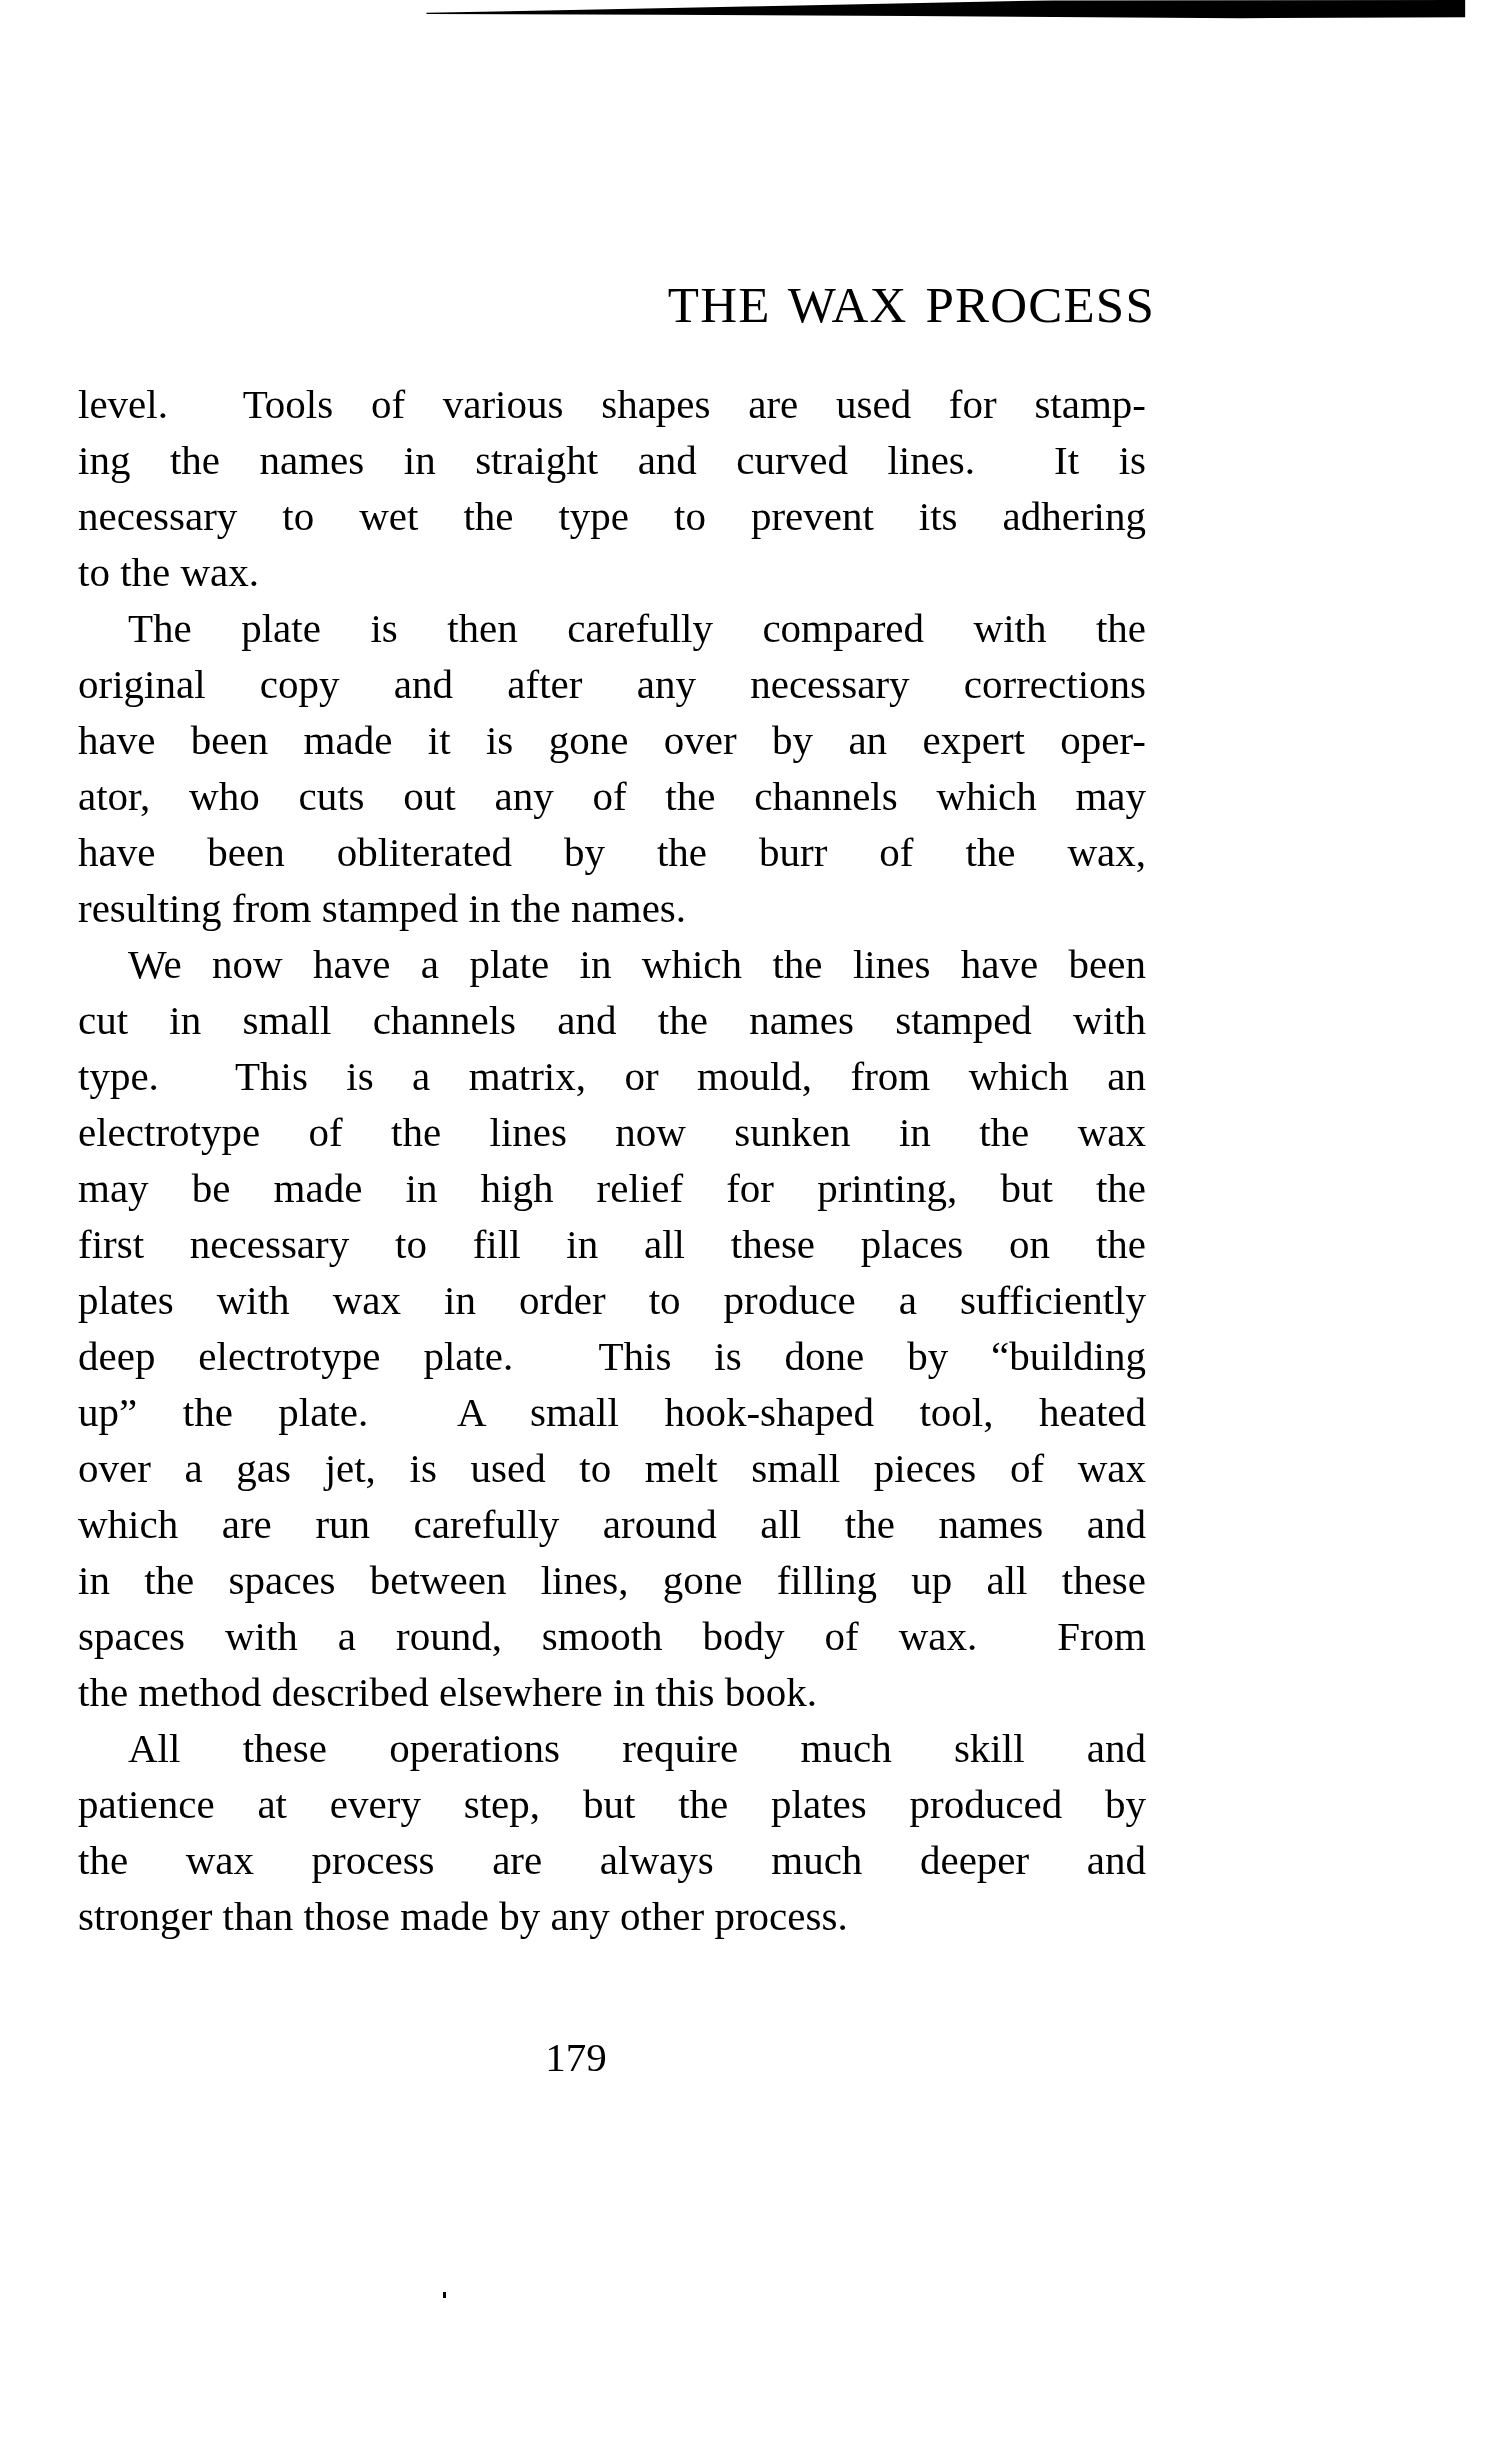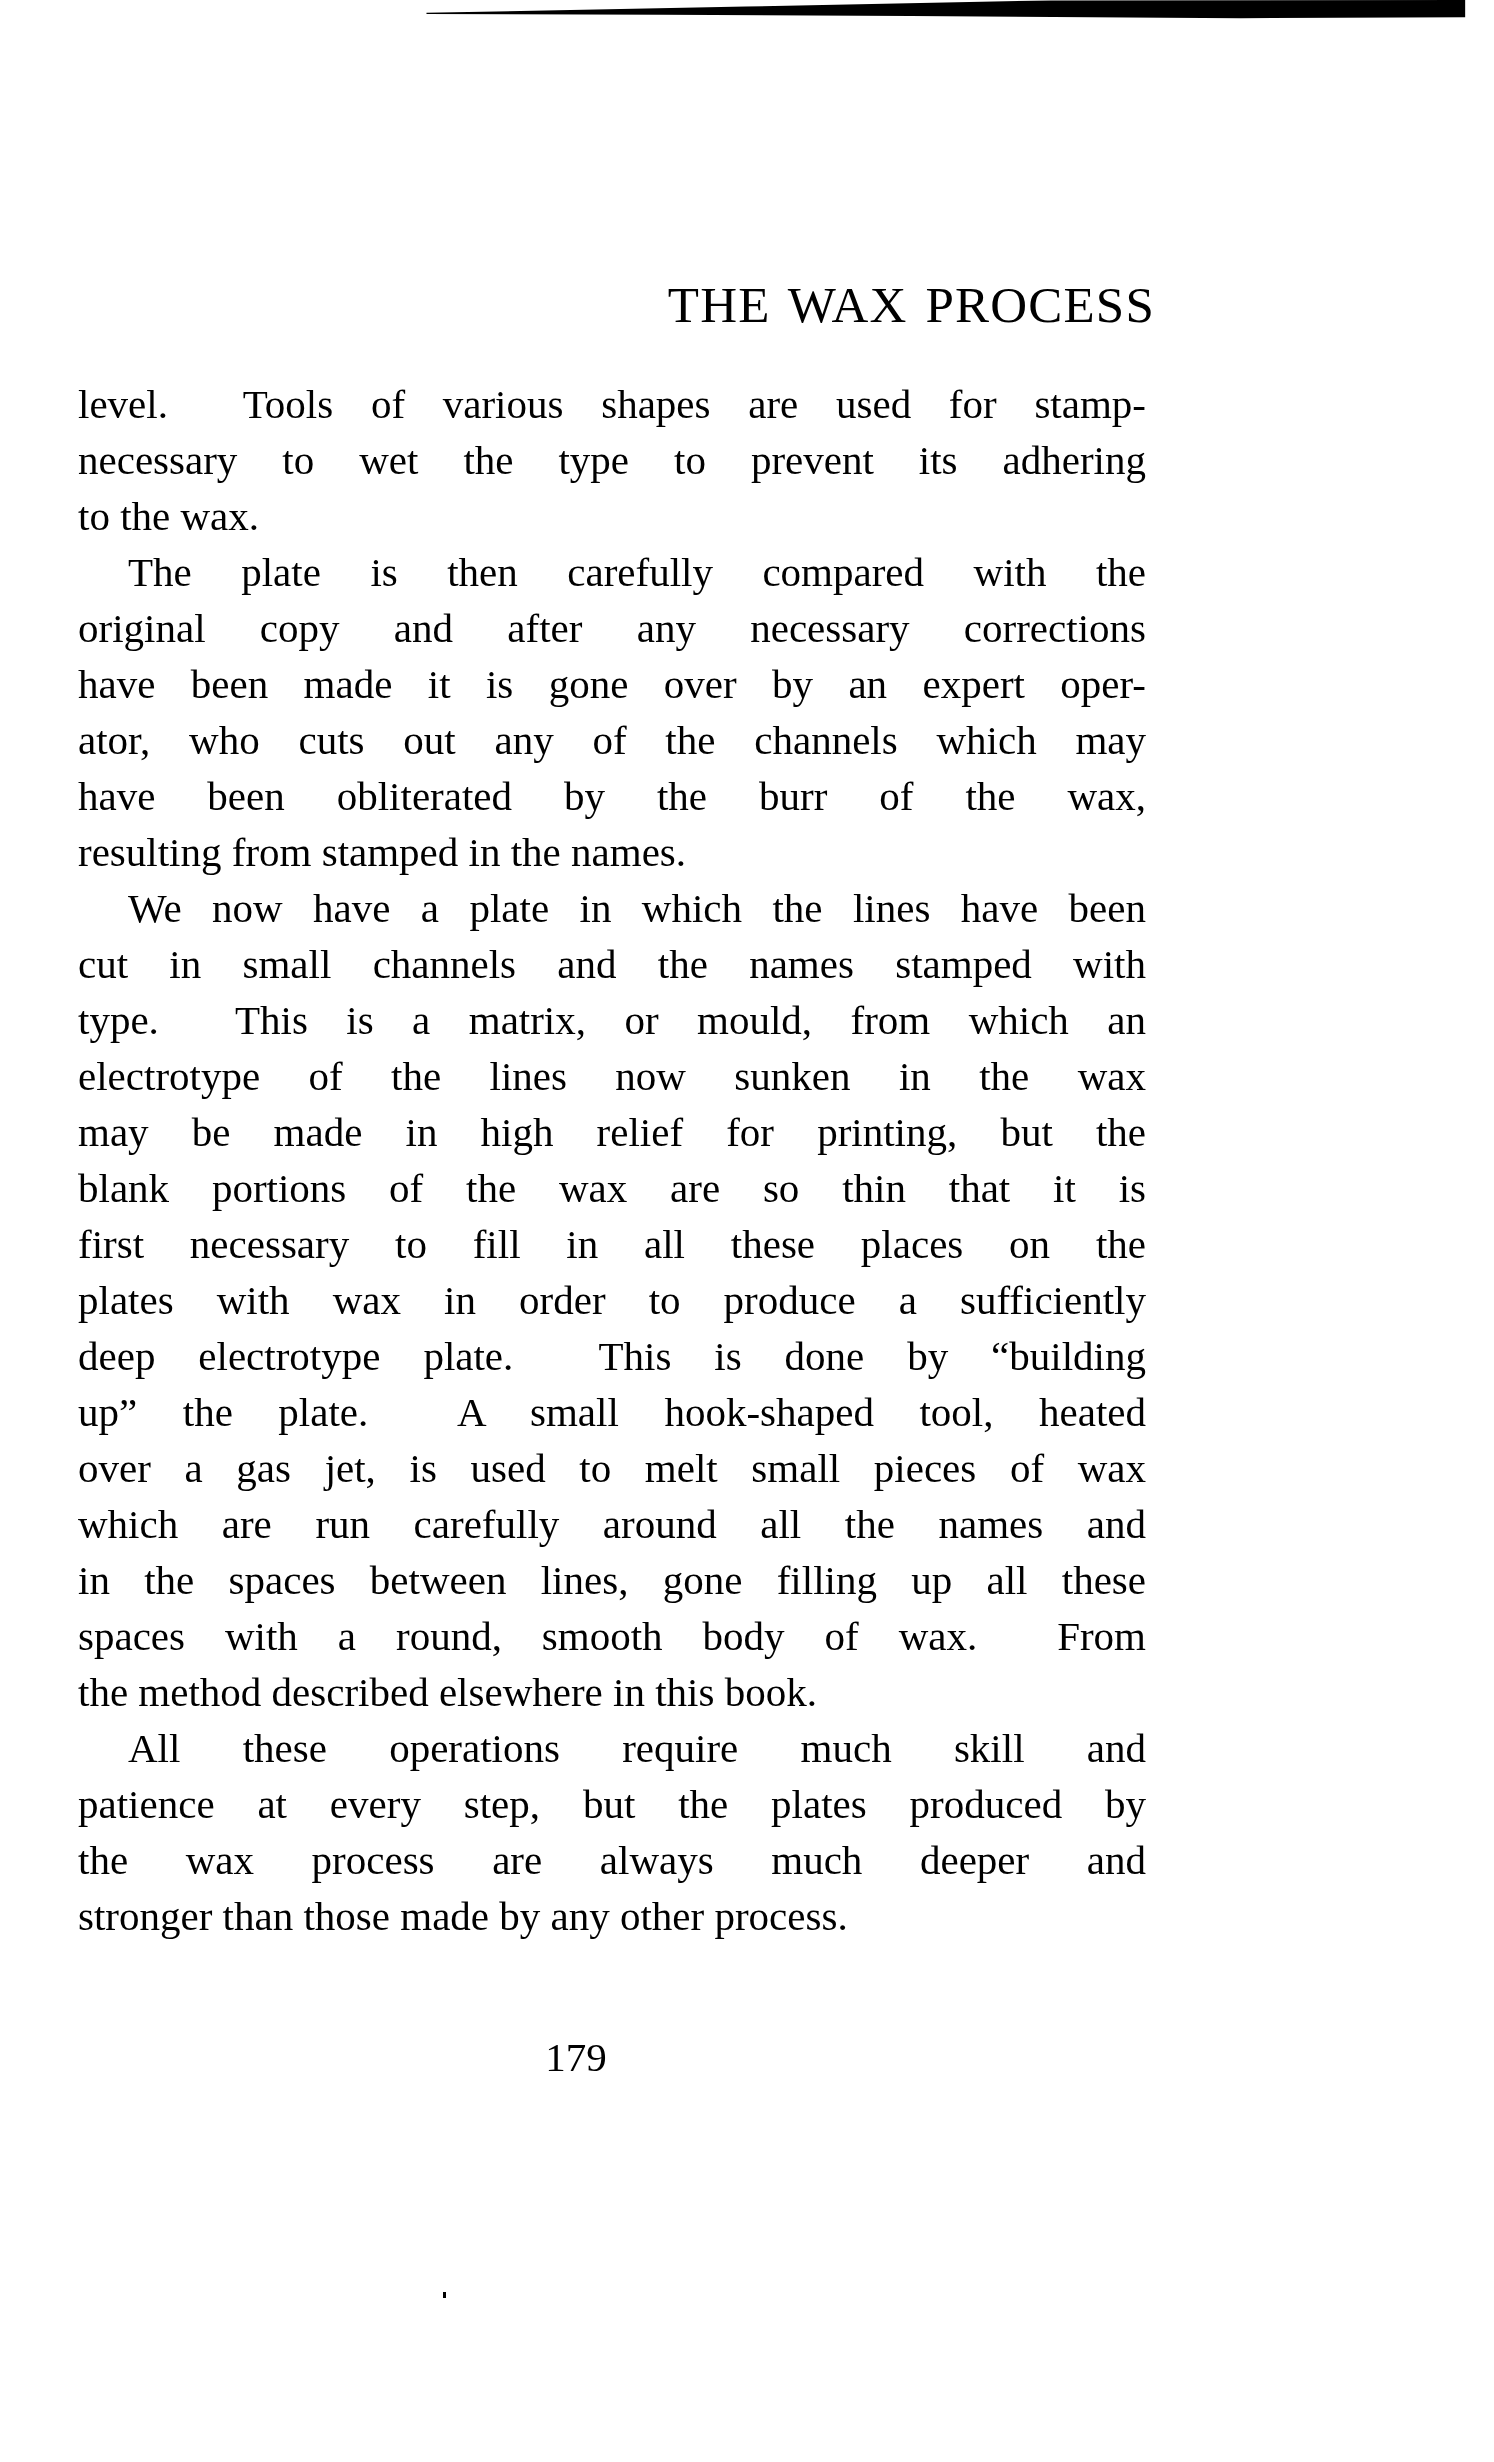--- a/index.html
+++ b/index.html
@@ -60,34 +60,34 @@
 <body>
 
 <svg class="scan-wedge" viewBox="0 0 1803 40" xmlns="http://www.w3.org/2000/svg" aria-hidden="true">
   <polygon points="513,15.5 900,8 1270,0.5 1772,0 1772,21 1500,22 1100,19.5 800,18 513,17" fill="#000000"></polygon>
 </svg>
 
 <div class="page-title">THE WAX PROCESS</div>
 
 <div class="text-block">
     <div class="line">level.  Tools of various shapes are used for stamp-</div>
+    <div class="line">ing the names in straight and curved lines.  It is</div>
     <div class="line">necessary to wet the type to prevent its adhering</div>
     <div class="line last">to the wax.</div>
     <div class="line indent">The plate is then carefully compared with the</div>
     <div class="line">original copy and after any necessary corrections</div>
     <div class="line">have been made it is gone over by an expert oper-</div>
     <div class="line">ator, who cuts out any of the channels which may</div>
     <div class="line">have been obliterated by the burr of the wax,</div>
     <div class="line last">resulting from stamped in the names.</div>
     <div class="line indent">We now have a plate in which the lines have been</div>
     <div class="line">cut in small channels and the names stamped with</div>
     <div class="line">type.  This is a matrix, or mould, from which an</div>
     <div class="line">electrotype of the lines now sunken in the wax</div>
     <div class="line">may be made in high relief for printing, but the</div>
-    <div class="line">blank portions of the wax are so thin that it is</div>
     <div class="line">first necessary to fill in all these places on the</div>
     <div class="line">plates with wax in order to produce a sufficiently</div>
     <div class="line">deep electrotype plate.  This is done by “building</div>
     <div class="line">up” the plate.  A small hook-shaped tool, heated</div>
     <div class="line">over a gas jet, is used to melt small pieces of wax</div>
     <div class="line">which are run carefully around all the names and</div>
     <div class="line">in the spaces between lines, gone filling up all these</div>
     <div class="line">spaces with a round, smooth body of wax.  From</div>
     <div class="line last">the method described elsewhere in this book.</div>
     <div class="line indent">All these operations require much skill and</div>

